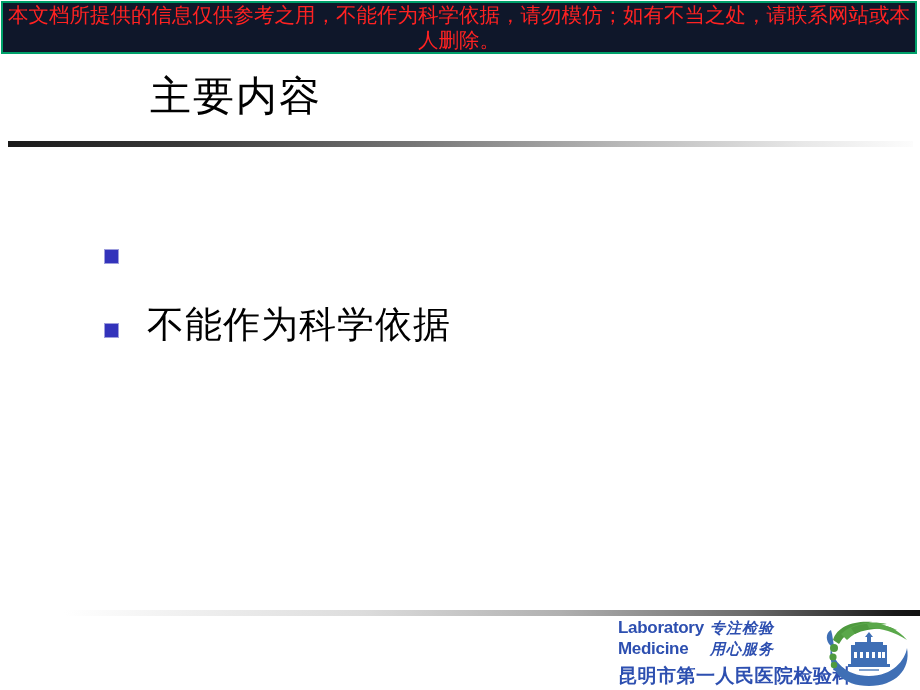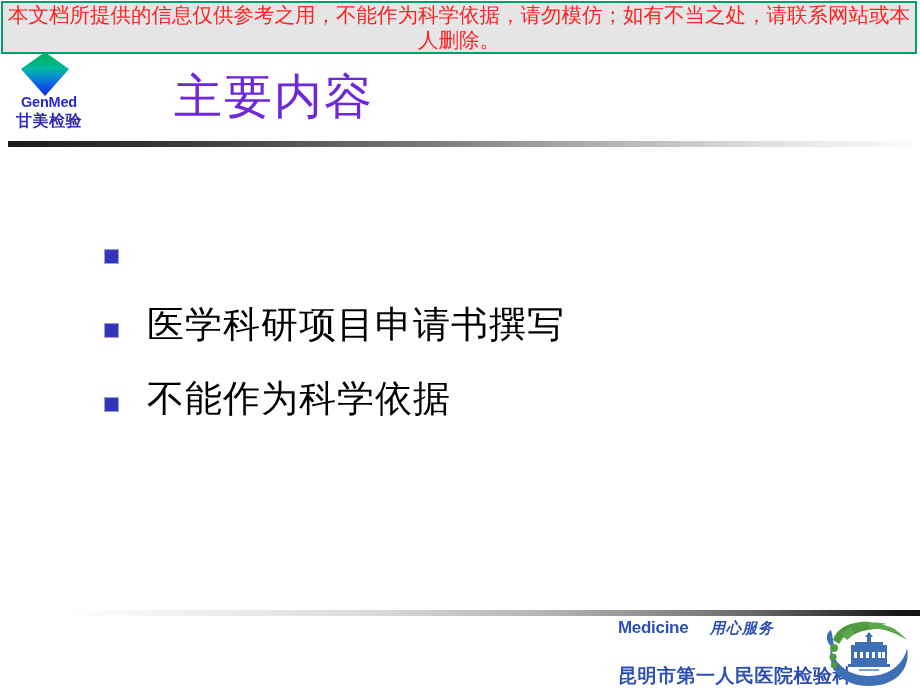--- a/index.html
+++ b/index.html
@@ -20,21 +20,21 @@
 
   
   .disclaimer {
     position: absolute;
     left: 1px;
     top: 1px;
     width: 916px;
     height: 53px;
     border: 2px solid #00a06a;
     box-sizing: border-box;
-    background: #e5e5e5;
+    background: #0f172a;
     display: flex;
     align-items: center;
     padding: 0 2px;
     z-index: 40;
   }
   .disclaimer-text {
     color: #ff2222;
     font-family: "DejaVu Serif", "Liberation Serif", serif;
     font-size: 20.5px;
     line-height: 25px;
@@ -80,25 +80,25 @@
     color: #3a2ab8;
     font-size: 16px;
     font-weight: bold;
     letter-spacing: 0.5px;
     line-height: 19px;
   }
 
   
   .slide-title {
     position: absolute;
-    left: 174px;
+    left: 150px;
     top: 68px;
-    color: #6d28d9;
-    font-family: "DejaVu Serif", "Liberation Serif", serif;
-    font-size: 48px;
+    color: #000000;
+    font-family: "DejaVu Serif", "Liberation Serif", serif;
+    font-size: 41px;
     line-height: 56px;
     letter-spacing: 2px;
     white-space: nowrap;
     z-index: 20;
   }
 
   
   .title-rule {
     position: absolute;
     left: 8px;
@@ -209,58 +209,43 @@
 </style>
 </head>
 <body>
 
 <div id="slide">
 
   <div class="disclaimer">
     <div class="disclaimer-text">本文档所提供的信息仅供参考之用，不能作为科学依据，请勿模仿；如有不当之处，请联系网站或本人删除。</div>
   </div>
 
-  <div class="genmed-logo">
-    <svg class="genmed-diamond" viewBox="0 0 48 44">
-      <defs>
-        <linearGradient id="dg" x1="0" y1="0" x2="0" y2="1">
-          <stop offset="0%" stop-color="#00b050"></stop>
-          <stop offset="38%" stop-color="#00b8a0"></stop>
-          <stop offset="62%" stop-color="#0a7fd8"></stop>
-          <stop offset="100%" stop-color="#0a22ee"></stop>
-        </linearGradient>
-      </defs>
-      <polygon points="24,0 48,17 24,44 0,17" fill="url(#dg)"></polygon>
-    </svg>
-    <div class="genmed-name">GenMed</div>
-    <div class="genmed-cn">甘美检验</div>
-  </div>
 
   <div class="slide-title">主要内容</div>
 
   <div class="title-rule"></div>
 
   <div class="bullets">
     <div class="bullet-row">
       <span class="bullet-marker"></span>
     </div>
     <div class="bullet-row">
       <span class="bullet-marker"></span>
-      <span class="bullet-text">医学科研项目申请书撰写</span>
-    </div>
-    <div class="bullet-row">
-      <span class="bullet-marker"></span>
       <span class="bullet-text">不能作为科学依据</span>
     </div>
   </div>
 
   <div class="footer-rule"></div>
 
   <div class="footer-brand">
     <div class="fb-lines">
+      <div class="fb-line">
+        <span class="fb-en">Laboratory</span>
+        <span class="fb-cn-script">专注检验</span>
+      </div>
       <div class="fb-line">
         <span class="fb-en">Medicine</span>
         <span class="fb-cn-script">用心服务</span>
       </div>
     </div>
     <div class="fb-org">昆明市第一人民医院检验科</div>
 
     <svg class="footer-emblem" viewBox="0 0 96 70">
 
       <path d="M10 30 C6 52 22 68 48 68 C74 68 90 52 86 30 C84 42 72 58 48 58 C24 58 12 42 10 30 Z" fill="#3f6fb5"></path>

